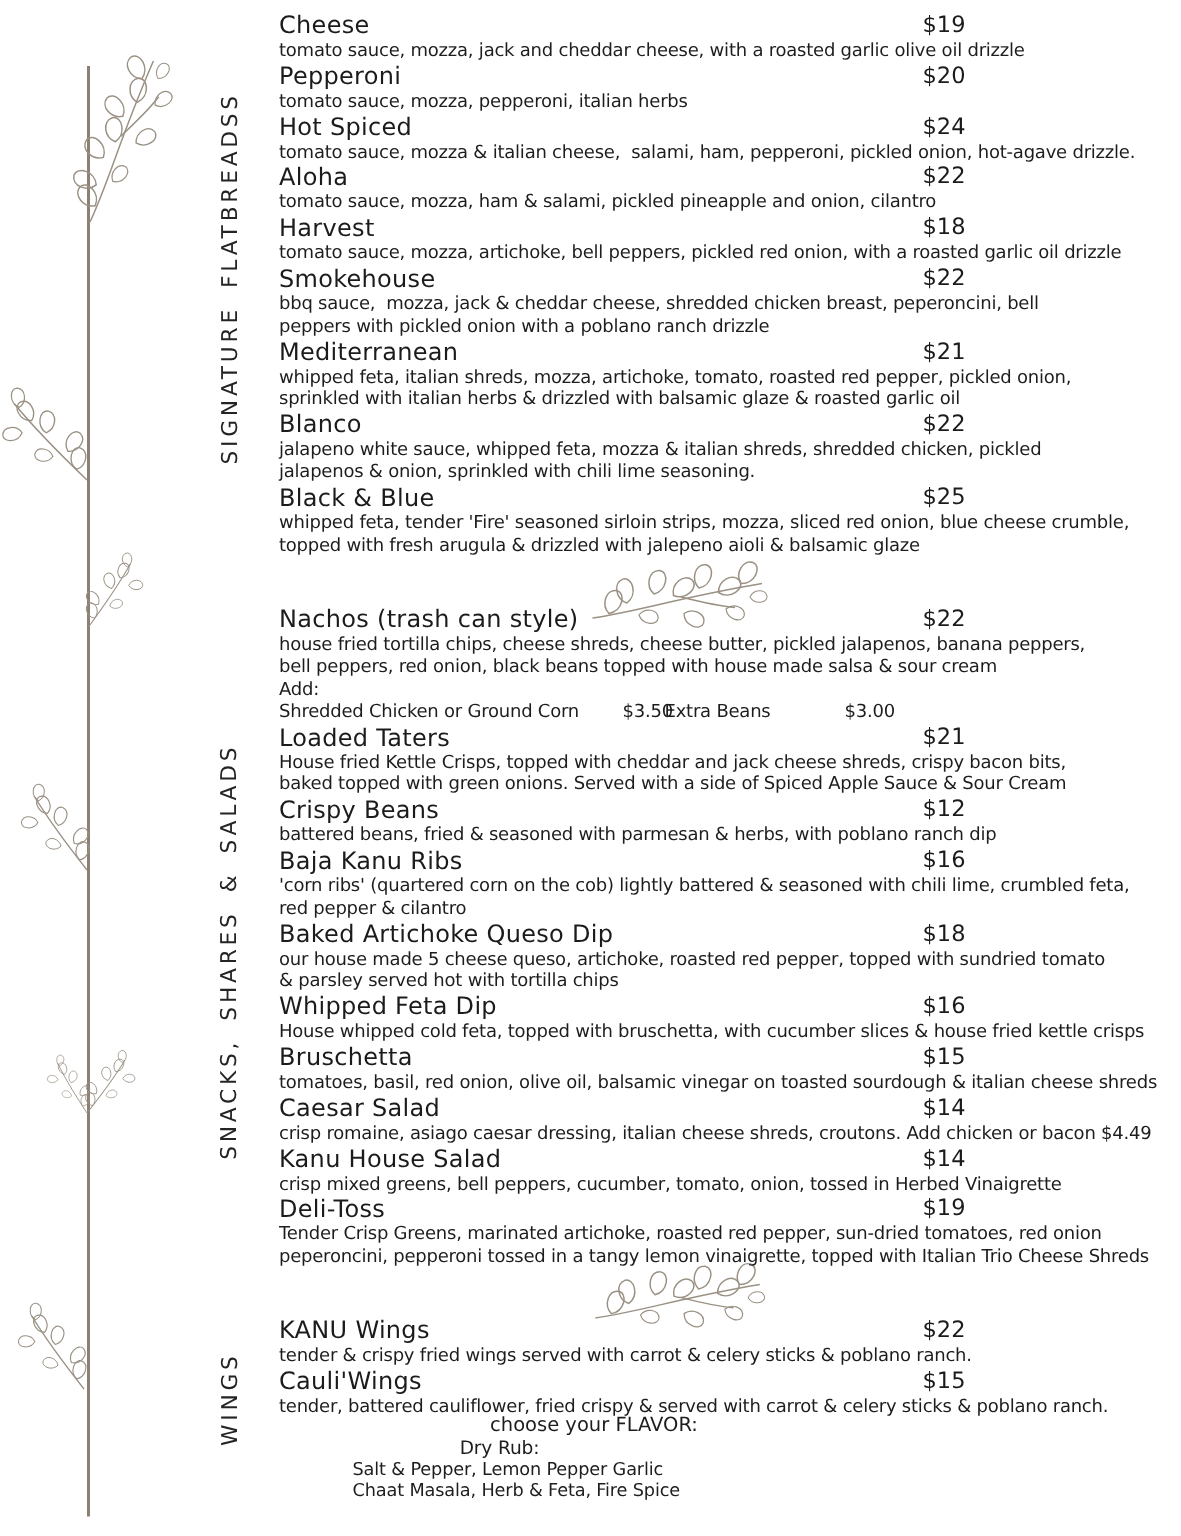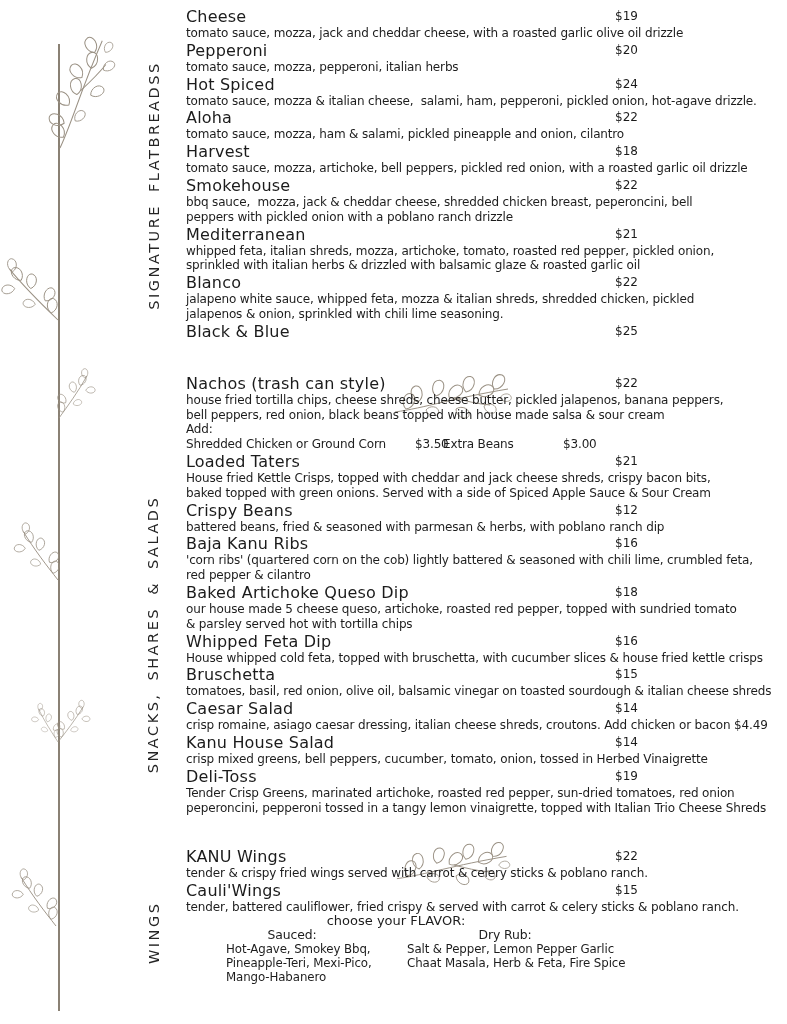--- a/index.html
+++ b/index.html
@@ -23,21 +23,21 @@
   }
   .vl0{left:146px;top:326px;width:281px;}
   .vl1{left:145px;top:791px;width:313px;}
   .vl2{left:146px;top:964px;width:61px;}
 
   
   #content{position:absolute;left:186px;top:7px;width:600px;}
   .item{position:relative;}
   .name-row{position:relative;height:19px;line-height:19px;}
   .iname{font-size:16px;letter-spacing:0.2px;color:#1b1b1b;}
-  .iprice{position:absolute;left:429px;top:0;font-size:12px;color:#1b1b1b;}
+  .iprice{position:absolute;left:429px;top:0;font-size:15px;color:#1b1b1b;}
   .desc{font-size:12px;line-height:14.8px;letter-spacing:-0.15px;white-space:pre;color:#1d1d1d;}
   .add-row{position:relative;height:14.8px;font-size:12px;line-height:14.8px;letter-spacing:-0.15px;}
   .add-row span{position:absolute;top:0;white-space:nowrap;}
   .ap0{left:0;} .ap1{left:229px;} .ap2{left:257px;} .ap3{left:377px;}
   .sgap0{height:33px;} .sgap1{height:32px;}
 
   
   .flavor{margin-top:-2px;}
   .choose{width:420px;text-align:center;font-size:13px;line-height:15px;}
   .cols{display:flex;}
@@ -150,20 +150,22 @@
           <div class="desc">whipped feta, italian shreds, mozza, artichoke, tomato, roasted red pepper, pickled onion,
 sprinkled with italian herbs &amp; drizzled with balsamic glaze &amp; roasted garlic oil</div>
         </div>
         <div class="item">
           <div class="name-row"><span class="iname">Blanco</span><span class="iprice">$22</span></div>
           <div class="desc">jalapeno white sauce, whipped feta, mozza &amp; italian shreds, shredded chicken, pickled
 jalapenos &amp; onion, sprinkled with chili lime seasoning.</div>
         </div>
         <div class="item">
           <div class="name-row"><span class="iname">Black &amp; Blue</span><span class="iprice">$25</span></div>
+          <div class="desc">whipped feta, tender 'Fire' seasoned sirloin strips, mozza, sliced red onion, blue cheese crumble,
+topped with fresh arugula &amp; drizzled with jalepeno aioli &amp; balsamic glaze</div>
         </div>
         <div class="sgap sgap0"></div>
         <div class="item">
           <div class="name-row"><span class="iname">Nachos (trash can style)</span><span class="iprice">$22</span></div>
           <div class="desc">house fried tortilla chips, cheese shreds, cheese butter, pickled jalapenos, banana peppers,
 bell peppers, red onion, black beans topped with house made salsa &amp; sour cream</div>
           <div class="desc">Add:</div>
           <div class="add-row">
             <span class="ap ap0">Shredded Chicken or Ground Corn</span>
             <span class="ap ap1">$3.50</span>
@@ -218,26 +220,20 @@
         </div>
         <div class="item">
           <div class="name-row"><span class="iname">Cauli'Wings</span><span class="iprice">$15</span></div>
           <div class="desc">tender, battered cauliflower, fried crispy &amp; served with carrot &amp; celery sticks &amp; poblano ranch.</div>
         </div>
       </div>
 
     <div class="flavor">
       <div class="choose">choose your FLAVOR:</div>
       <div class="cols">
-        <div class="col col1">
-          <div class="colhead">Sauced:</div>
-          <div class="colline">Hot-Agave, Smokey Bbq,</div>
-          <div class="colline">Pineapple-Teri, Mexi-Pico,</div>
-          <div class="colline">Mango-Habanero</div>
-        </div>
         <div class="col col2">
           <div class="colhead">Dry Rub:</div>
           <div class="colline">Salt &amp; Pepper, Lemon Pepper Garlic</div>
           <div class="colline">Chaat Masala, Herb &amp; Feta, Fire Spice</div>
         </div>
       </div>
     </div>
   </div>
 
 </div>

